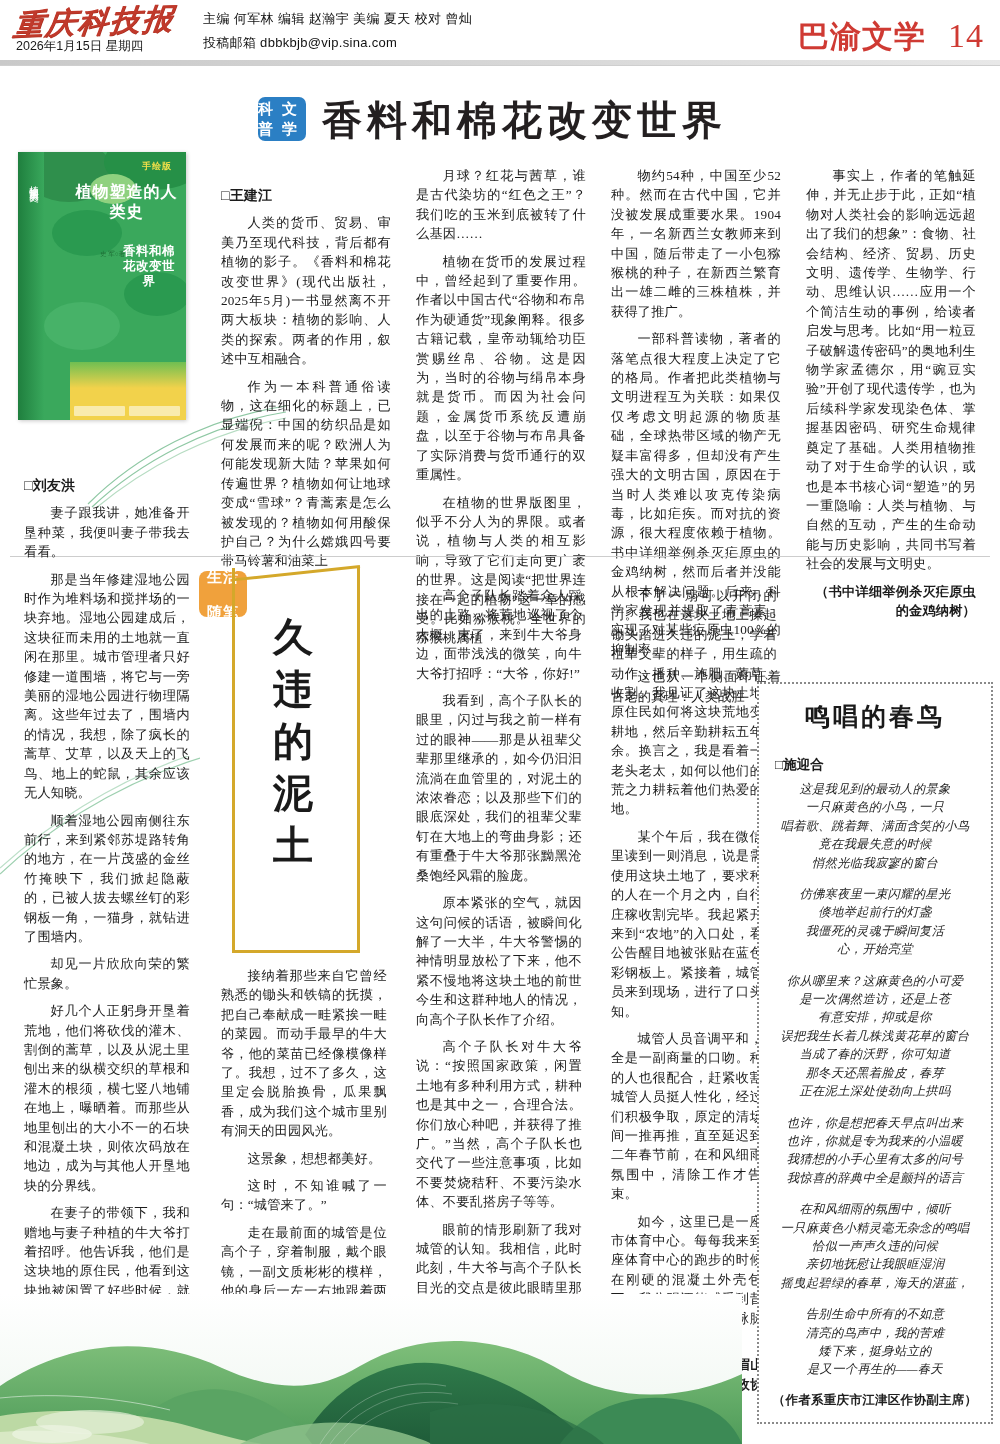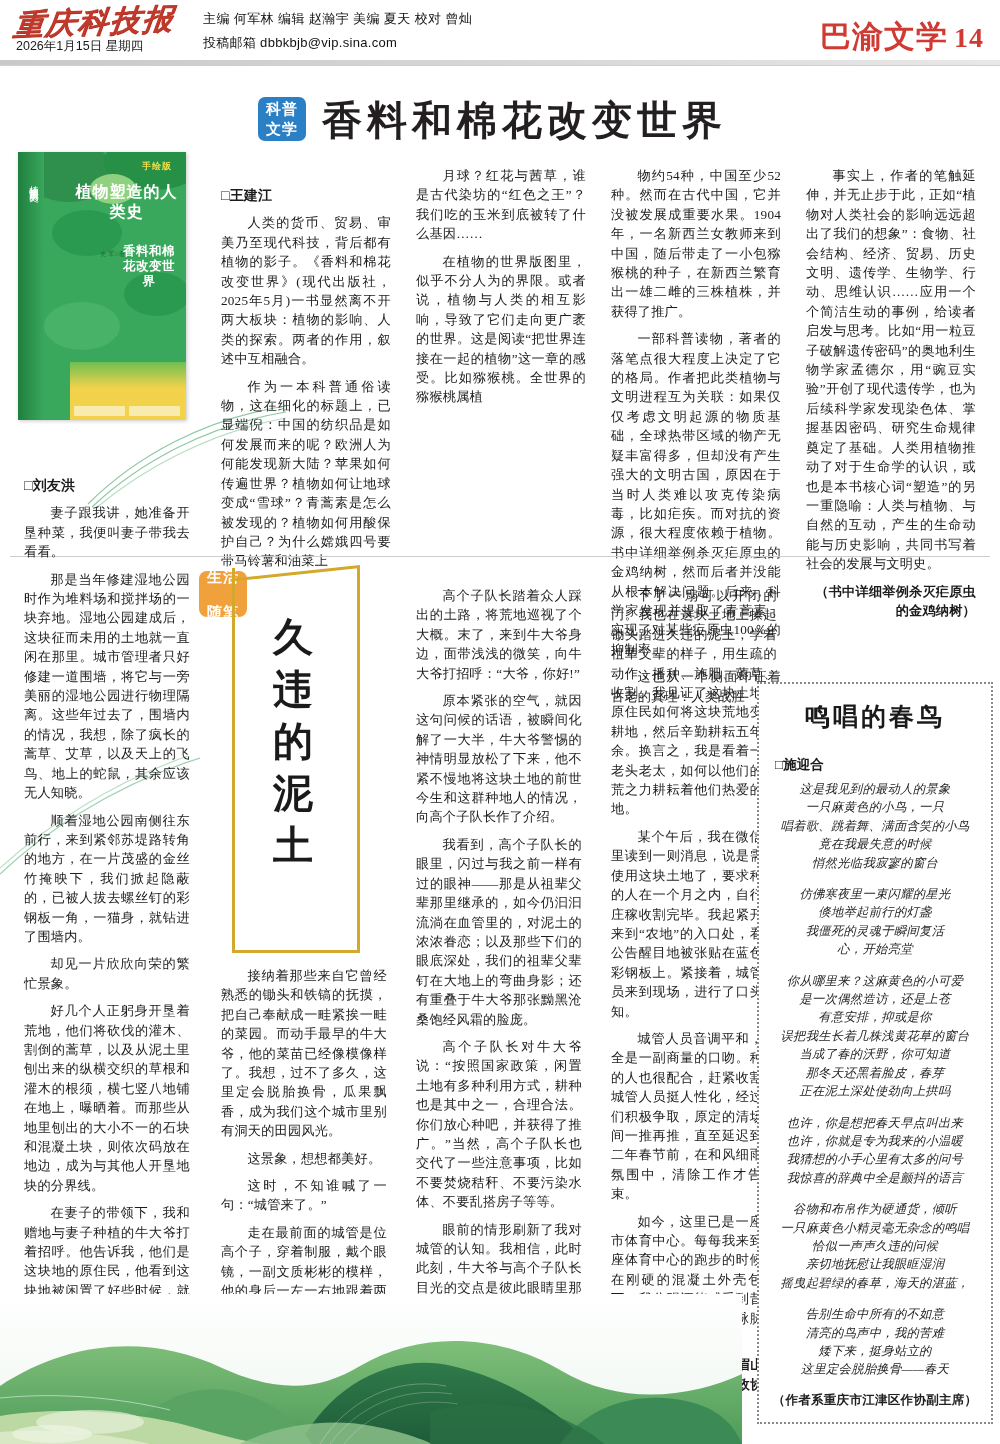--- a/index.html
+++ b/index.html
@@ -38,33 +38,33 @@
     position:absolute;left:203px;top:34px;
     font-family:"Liberation Sans",sans-serif;
     font-size:13px;color:#111;white-space:nowrap;letter-spacing:0.3px;
   }
   .mh-section{
     position:absolute;right:16px;top:16px;
     font-family:"Liberation Serif",serif;
     font-size:31px;font-weight:bold;color:#cf3a33;
     white-space:nowrap;letter-spacing:1px;
   }
-  .mh-pageno{font-size:28px;font-weight:bold;margin-left:6px;}
+  .mh-pageno{font-size:34px;font-weight:normal;margin-left:22px;}
   .mh-rule{
     position:absolute;left:0;top:60px;width:1000px;height:5px;
     background:linear-gradient(to right,#c9c9c9 0%,#d8d8d8 55%,#e8e8e8 100%);
   }
   .mh-rule2{
     position:absolute;left:0;top:65px;width:1000px;height:1px;background:#cfcfcf;
   }
   
   .a1-badge{
     position:absolute;left:258px;top:97px;width:48px;height:44px;
     background:#2b7fc4;border-radius:7px;
-    display:flex;flex-direction:column;align-items:center;justify-content:center;
+    display:flex;align-items:center;justify-content:center;
     color:#fff;font-family:"Liberation Sans",sans-serif;
     font-size:15px;font-weight:bold;line-height:20px;letter-spacing:1px;
   }
   .a1-title{
     position:absolute;left:322px;top:93px;
     font-family:"Liberation Serif",serif;
     font-size:40px;font-weight:bold;color:#231f20;
     letter-spacing:5px;white-space:nowrap;
   }
   
@@ -219,20 +219,21 @@
   <path d="M0,112 C42,74 112,24 200,-4" stroke="#bcdfc8" stroke-width="1.2" fill="none"></path>
 </svg>
 
 <div class="col" id="a1c1" style="left:213px;top:178px;width:186px;">
   <p class="byline">□王建江</p>
   <p>人类的货币、贸易、审美乃至现代科技，背后都有植物的影子。《香料和棉花改变世界》(现代出版社，2025年5月)一书显然离不开两大板块：植物的影响、人类的探索。两者的作用，叙述中互相融合。</p>
   <p>作为一本科普通俗读物，这在细化的标题上，已显端倪：中国的纺织品是如何发展而来的呢？欧洲人为何能发现新大陆？苹果如何传遍世界？植物如何让地球变成“雪球”？青蒿素是怎么被发现的？植物如何用酸保护自己？为什么嫦娥四号要带马铃薯和油菜上</p>
 </div>
 <div class="col" id="a1c2" style="left:408px;top:158px;width:186px;">
   <p>月球？红花与茜草，谁是古代染坊的“红色之王”？我们吃的玉米到底被转了什么基因……</p>
+  <p>植物在货币的发展过程中，曾经起到了重要作用。作者以中国古代“谷物和布帛作为硬通货”现象阐释。很多古籍记载，皇帝动辄给功臣赏赐丝帛、谷物。这是因为，当时的谷物与绢帛本身就是货币。而因为社会问题，金属货币系统反遭崩盘，以至于谷物与布帛具备了实际消费与货币通行的双重属性。</p>
   <p>在植物的世界版图里，似乎不分人为的界限。或者说，植物与人类的相互影响，导致了它们走向更广袤的世界。这是阅读“把世界连接在一起的植物”这一章的感受。比如猕猴桃。全世界的猕猴桃属植</p>
 </div>
 <div class="col" id="a1c3" style="left:603px;top:158px;width:186px;">
   <p>物约54种，中国至少52种。然而在古代中国，它并没被发展成重要水果。1904年，一名新西兰女教师来到中国，随后带走了一小包猕猴桃的种子，在新西兰繁育出一雄二雌的三株植株，并获得了推广。</p>
   <p>一部科普读物，著者的落笔点很大程度上决定了它的格局。作者把此类植物与文明进程互为关联：如果仅仅考虑文明起源的物质基础，全球热带区域的物产无疑丰富得多，但却没有产生强大的文明古国，原因在于当时人类难以攻克传染病毒，比如疟疾。而对抗的资源，很大程度依赖于植物。书中详细举例杀灭疟原虫的金鸡纳树，然而后者并没能从根本解决问题。后来，科学家发现并提取了青蒿素，实现了对某些疟原虫100％的抑制率。</p>
   <p>这也从一个侧面印证着古老的真理：人类战胜</p>
 </div>
 <div class="col" id="a1c4" style="left:798px;top:158px;width:186px;">
   <p>事实上，作者的笔触延伸，并无止步于此，正如“植物对人类社会的影响远远超出了我们的想象”：食物、社会结构、经济、贸易、历史文明、遗传学、生物学、行动、思维认识……应用一个个简洁生动的事例，给读者启发与思考。比如“用一粒豆子破解遗传密码”的奥地利生物学家孟德尔，用“豌豆实验”开创了现代遗传学，也为后续科学家发现染色体、掌握基因密码、研究生命规律奠定了基础。人类用植物推动了对于生命学的认识，或也是本书核心词“塑造”的另一重隐喻：人类与植物、与自然的互动，产生的生命动能与历史影响，共同书写着社会的发展与文明史。</p>
   <p class="sig">（书中详细举例杀灭疟原虫的金鸡纳树）</p>
@@ -264,22 +265,22 @@
   <p>我环视着这块约摸五十亩大小的地块，它已从漫长的睡梦中醒来，睡眼惺忪地</p>
 </div>
 <div class="col" style="left:213px;top:958px;width:182px;">
   <p>接纳着那些来自它曾经熟悉的锄头和铁镐的抚摸，把自己奉献成一畦紧挨一畦的菜园。而动手最早的牛大爷，他的菜苗已经像模像样了。我想，过不了多久，这里定会脱胎换骨，瓜果飘香，成为我们这个城市里别有洞天的田园风光。</p>
   <p>这景象，想想都美好。</p>
   <p>这时，不知谁喊了一句：“城管来了。”</p>
   <p>走在最前面的城管是位高个子，穿着制服，戴个眼镜，一副文质彬彬的模样，他的身后一左一右地跟着两名队员。看来，提个高个子是带队的，后来才知道，他是市城管执法队的队长。</p>
 </div>
 <div class="col" style="left:408px;top:578px;width:182px;">
   <p>高个子队长踏着众人踩出的土路，将荒地巡视了个大概。末了，来到牛大爷身边，面带浅浅的微笑，向牛大爷打招呼：“大爷，你好!”</p>
+  <p>我看到，高个子队长的眼里，闪过与我之前一样有过的眼神——那是从祖辈父辈那里继承的，如今仍汩汩流淌在血管里的，对泥土的浓浓眷恋；以及那些下们的眼底深处，我们的祖辈父辈钉在大地上的弯曲身影；还有重叠于牛大爷那张黝黑沧桑饱经风霜的脸庞。</p>
   <p>原本紧张的空气，就因这句问候的话语，被瞬间化解了一大半，牛大爷警惕的神情明显放松了下来，他不紧不慢地将这块土地的前世今生和这群种地人的情况，向高个子队长作了介绍。</p>
-  <p>我看到，高个子队长的眼里，闪过与我之前一样有过的眼神——那是从祖辈父辈那里继承的，如今仍汩汩流淌在血管里的，对泥土的浓浓眷恋；以及那些下们的眼底深处，我们的祖辈父辈钉在大地上的弯曲身影；还有重叠于牛大爷那张黝黑沧桑饱经风霜的脸庞。</p>
   <p>高个子队长对牛大爷说：“按照国家政策，闲置土地有多种利用方式，耕种也是其中之一，合理合法。你们放心种吧，并获得了推广。”当然，高个子队长也交代了一些注意事项，比如不要焚烧秸秆、不要污染水体、不要乱搭房子等等。</p>
   <p>眼前的情形刷新了我对城管的认知。我相信，此时此刻，牛大爷与高个子队长目光的交点是彼此眼睛里那一汪清澈见底的湖泊。柔柔的湖水带着湿润的感情，同时流进了对方的心田。</p>
   <p>后来，维修加固这块地的彩钢板围墙时，城市管理者为方便农民进出，特意留</p>
 </div>
 <div class="col" style="left:603px;top:578px;width:182px;">
   <p>下了一扇可以开闭的门。我也在这块土地上操起锄头踏进久违的泥土，学着祖辈父辈的样子，用生疏的动作，播种、施肥、薅草、收割。我见证了这块土地的原住民如何将这块荒地变为耕地，然后辛勤耕耘五年有余。换言之，我是看着一群老头老太，如何以他们的开荒之力耕耘着他们热爱的土地。</p>
   <p>某个午后，我在微信群里读到一则消息，说是需要使用这块土地了，要求种地的人在一个月之内，自行将庄稼收割完毕。我起紧开车来到“农地”的入口处，看见公告醒目地被张贴在蓝色的彩钢板上。紧接着，城管人员来到现场，进行了口头通知。</p>
   <p>城管人员音调平和，完全是一副商量的口吻。种地的人也很配合，赶紧收割。城管人员挺人性化，经过他们积极争取，原定的清场时间一推再推，直至延迟到第二年春节前，在和风细雨的氛围中，清除工作才告结束。</p>
   <p>如今，这里已是一座城市体育中心。每每我来到这座体育中心的跑步的时候，在刚硬的混凝土外壳包裹下，我分明还能感受到昔日柔软的土地上流淌的脉脉温情。</p>
   <p class="sig">（作者单位：四川省眉山市政协）</p>
@@ -311,31 +312,31 @@
         <div class="line">那冬天还黑着脸皮，春芽</div>
         <div class="line">正在泥土深处使劲向上拱吗</div>
       </div>
       <div class="stz">
         <div class="line">也许，你是想把春天早点叫出来</div>
         <div class="line">也许，你就是专为我来的小温暖</div>
         <div class="line">我猜想的小手心里有太多的问号</div>
         <div class="line">我惊喜的辞典中全是颤抖的语言</div>
       </div>
       <div class="stz">
-        <div class="line">谷物和布帛作为硬通货，倾听</div>
+        <div class="line">在和风细雨的氛围中，倾听</div>
         <div class="line">一只麻黄色小精灵毫无杂念的鸣唱</div>
         <div class="line">恰似一声声久违的问候</div>
         <div class="line">亲切地抚慰让我眼眶湿润</div>
         <div class="line">摇曳起碧绿的春草，海天的湛蓝，</div>
       </div>
       <div class="stz">
         <div class="line">告别生命中所有的不如意</div>
         <div class="line">清亮的鸟声中，我的苦难</div>
         <div class="line">矮下来，挺身站立的</div>
-        <div class="line">这里定会脱胎换骨——春天</div>
+        <div class="line">是又一个再生的——春天</div>
       </div>
       <div class="poem-sig">（作者系重庆市江津区作协副主席）</div>
     </div>
 </div>
 
 <div class="land">
   <svg width="742" height="150" viewBox="0 0 742 150">
     <defs>
       <linearGradient id="sky" x1="0" y1="0" x2="0" y2="1">
         <stop offset="0%" stop-color="#ffffff"></stop>

